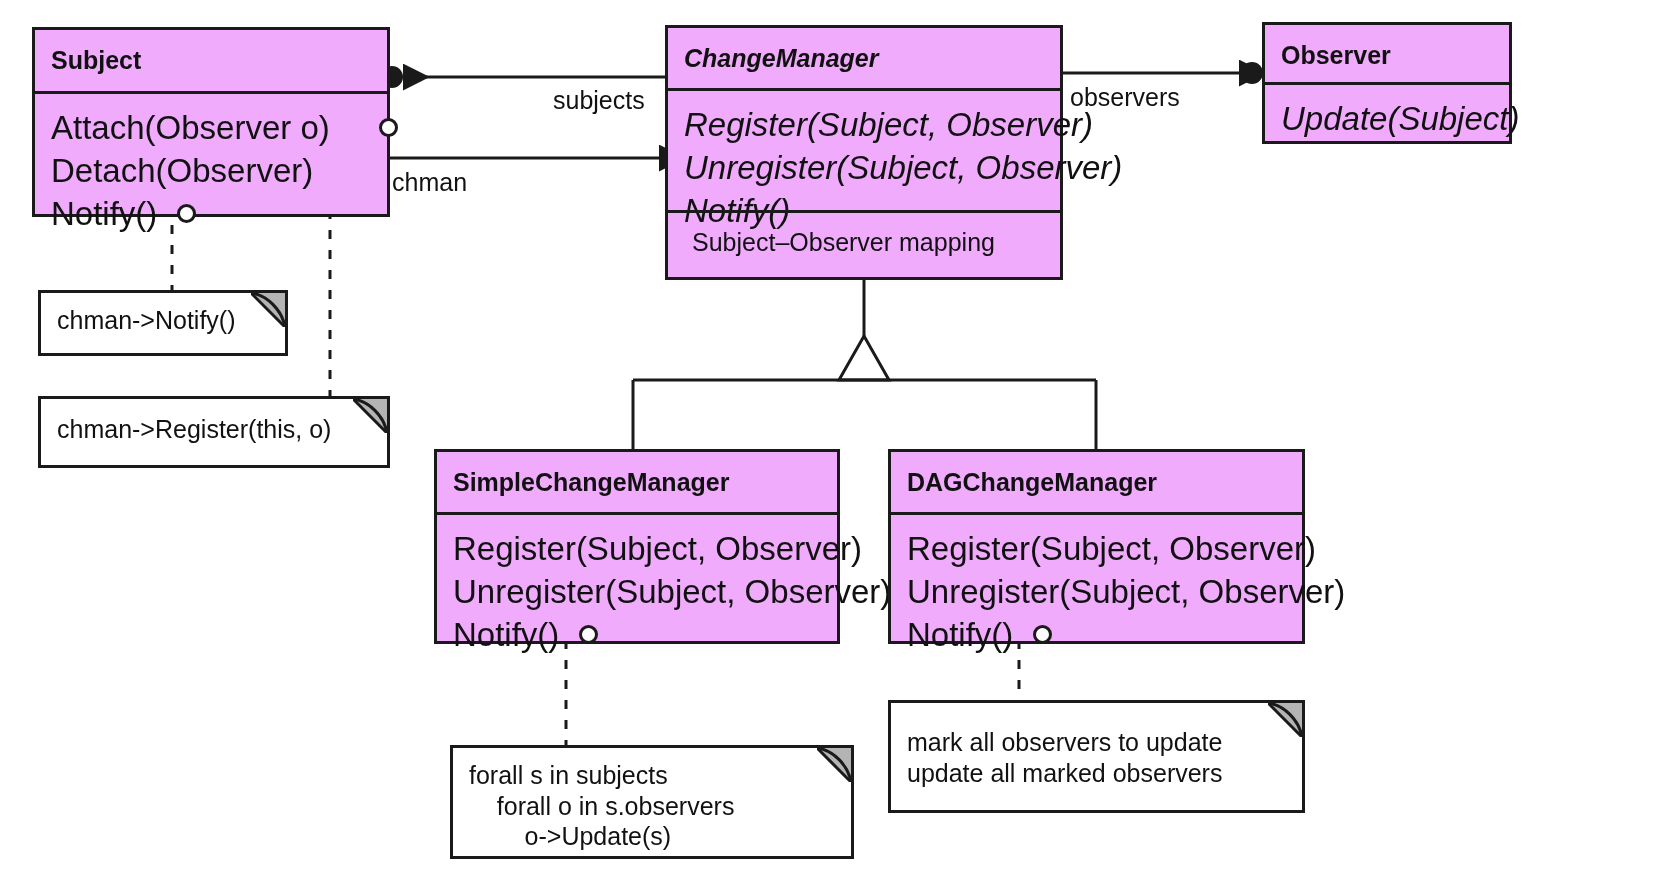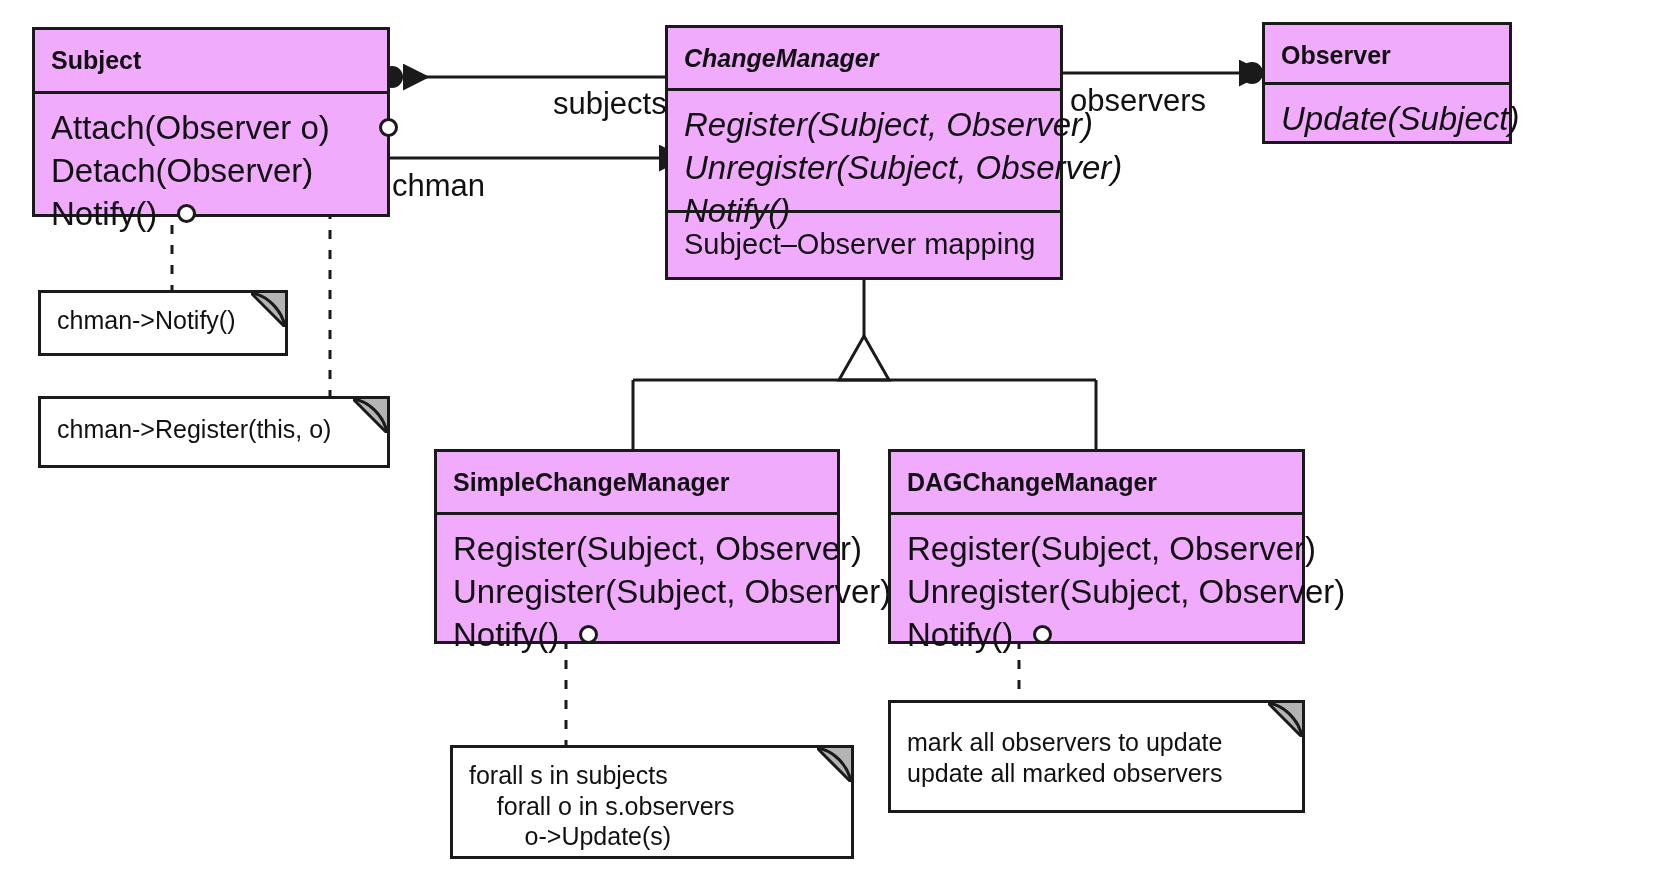--- a/index.html
+++ b/index.html
@@ -50,24 +50,25 @@
     line-height: 1.30;
     color: #111111;
     white-space: nowrap;
     position: relative;
   }
   .op.abstract { font-style: italic; }
   .attrs {
     padding: 13px 0 14px 16px;
   }
   .attr {
-    font-size: 29px;
+    font-size: 25px;
     line-height: 1.30;
     color: #111111;
     white-space: nowrap;
+    margin-left: 8px;
   }
 
   
   .note {
     position: absolute;
     box-sizing: border-box;
     background: #ffffff;
     border: 3px solid #1a1a1a;
   }
   .note-text {
@@ -92,21 +93,21 @@
     left: 0;
     top: 0;
     width: 1654px;
     height: 884px;
     pointer-events: none;
   }
 
   
   .edge-label {
     position: absolute;
-    font-size: 31px;
+    font-size: 25px;
     line-height: 1;
     color: #111111;
     white-space: nowrap;
   }
 
   
   .lolli {
     display: inline-block;
     width: 13px;
     height: 13px;

